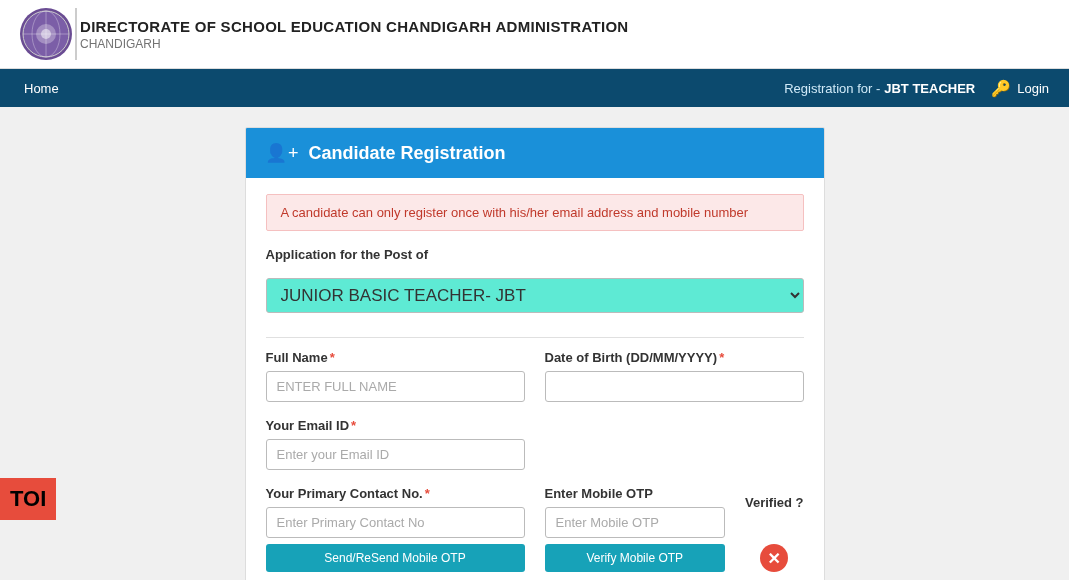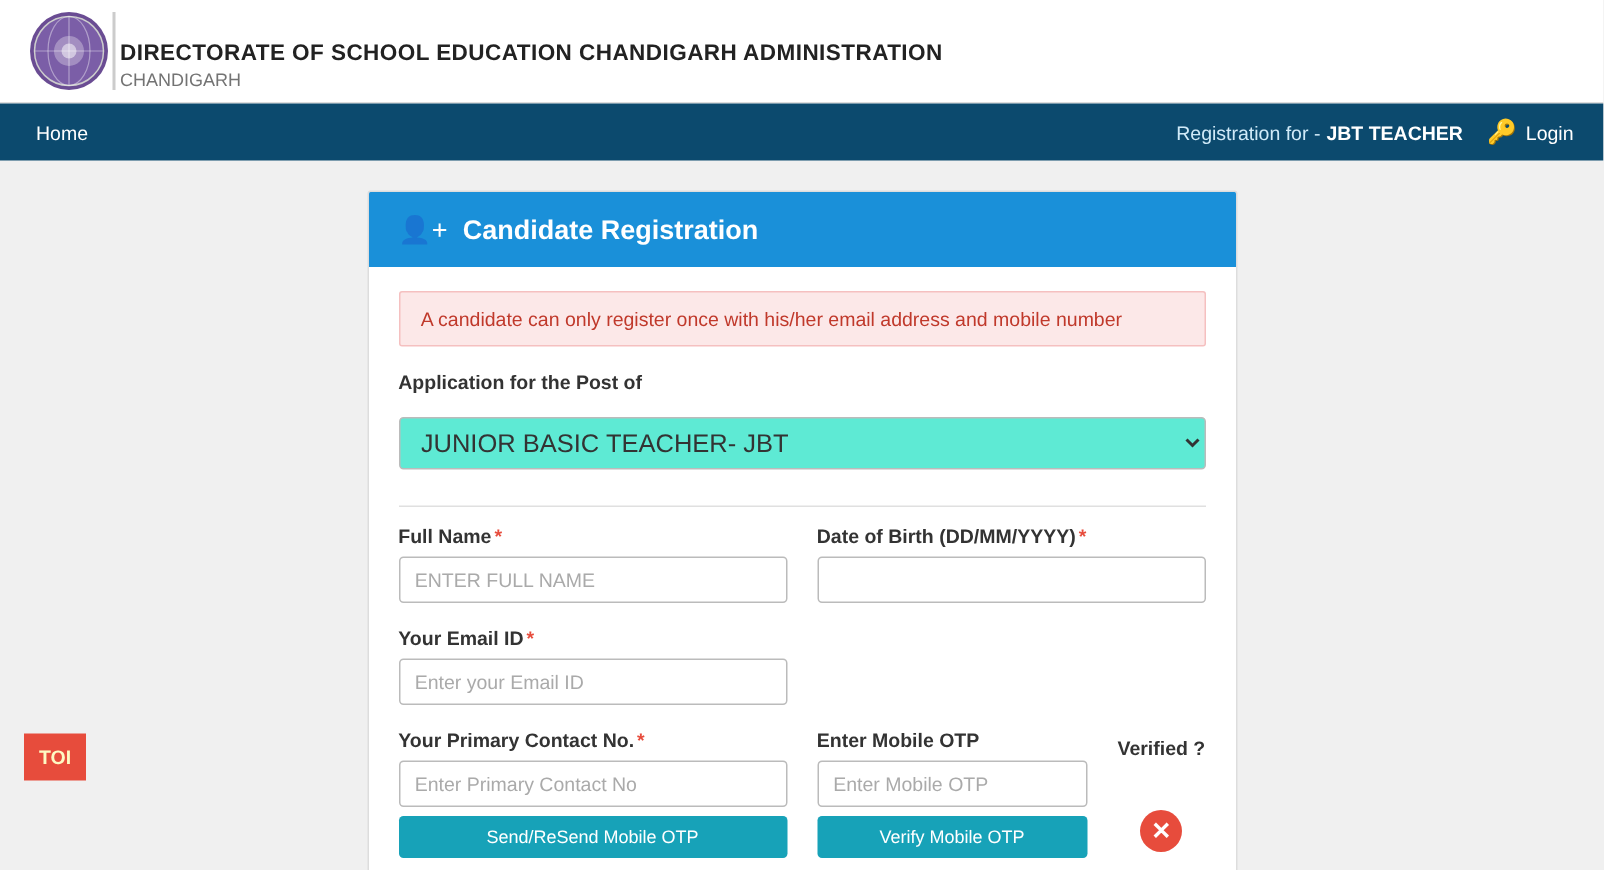--- a/index.html
+++ b/index.html
@@ -1,21 +1,21 @@
 <!DOCTYPE html>
 <html><head>
   <meta charset="utf-8">
   <style>
     * { box-sizing: border-box; margin: 0; padding: 0; }
     body { font-family: Arial, sans-serif; background: #f0f0f0; font-size: 14px; }
 
     
     .header {
       display: flex;
-      align-items: flex-end;
+      align-items: center;
       background: #fff;
       padding: 8px 20px;
       border-bottom: 1px solid #ddd;
       gap: 3px;
     }
     .header-logo {
       width: 52px;
       height: 52px;
       border-radius: 50%;
       background: #6a4c93;
@@ -84,21 +84,21 @@
       color: #c0392b;
     }
 
     
     .form-body { padding: 0 20px 20px; }
 
     .form-row {
       display: flex;
       gap: 20px;
       margin-bottom: 16px;
-      align-items: center;
+      align-items: flex-end;
     }
     .form-row.single { display: block; }
 
     .form-group { display: flex; flex-direction: column; flex: 1; }
     .form-group.half { flex: 0 0 calc(50% - 10px); max-width: calc(50% - 10px); }
 
     .form-label {
       font-size: 13px;
       font-weight: 600;
       color: #333;
@@ -161,26 +161,26 @@
       justify-content: center;
       color: #fff;
       font-size: 16px;
       font-weight: bold;
       margin-top: 28px;
     }
 
     
     .toi-badge {
       position: fixed;
-      left: 16px;
+      left: 0;
       bottom: 60px;
       background: #e74c3c;
-      color: #fef9c3;
+      color: #000000;
       font-weight: bold;
-      font-size: 13px;
+      font-size: 22px;
       padding: 8px 10px;
       z-index: 100;
     }
 
     .divider-line {
       border: none;
       border-top: 1px solid #e0e0e0;
       margin: 4px 0 12px 0;
     }
   </style>

